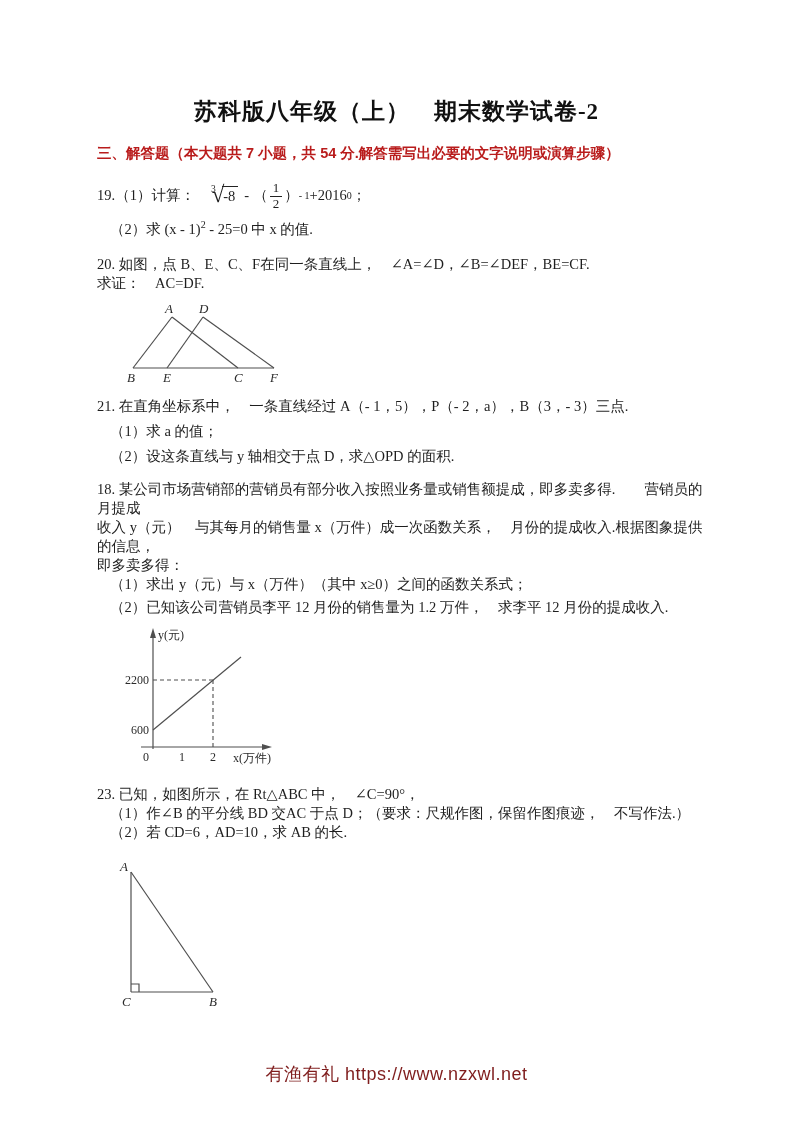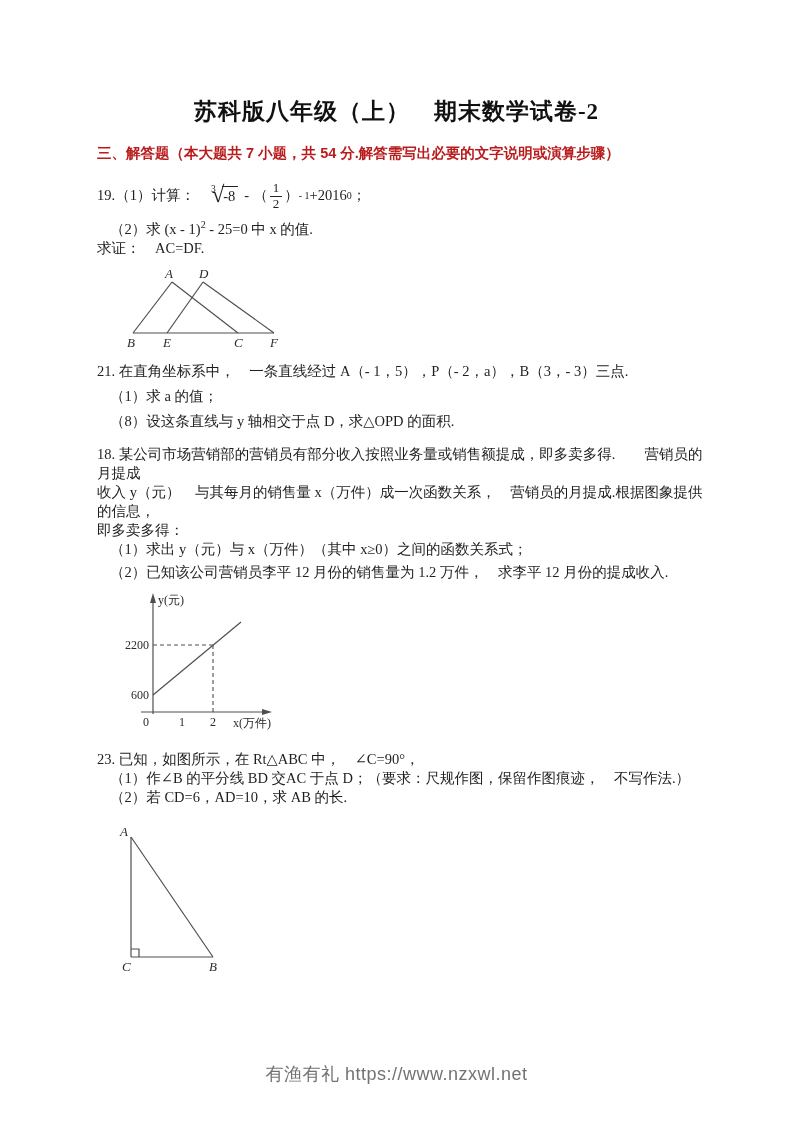--- a/index.html
+++ b/index.html
@@ -51,21 +51,21 @@
   .axistext{
     font-family:"Liberation Serif","DejaVu Serif",serif;
     font-style:normal;font-size:12px;fill:#2a2a2a;
   }
   .arrow{fill:#4f4f4f;stroke:none;}
   .fig20{margin:8px 0 0 16px;}
   .fig22{margin:8px 0 0 14px;}
   .fig23{margin:16px 0 0 10px;}
   .footer{
     position:absolute;left:0;right:0;top:1062px;text-align:center;
-    color:#737373;font-size:18px;letter-spacing:.5px;
+    color:#7f1d1d;font-size:18px;letter-spacing:.5px;
     font-family:"Liberation Sans","DejaVu Sans",sans-serif;
   }
 </style>
 </head>
 <body>
 
 <div class="page">
 
   <h1 class="title">苏科版八年级（上）　期末数学试卷-2</h1>
 
@@ -89,42 +89,43 @@
       </span>
       <span>）</span>
       <sup>- 1</sup>
       <span>+2016</span>
       <sup>0</sup>
       <span>；</span>
     </div>
 
     <div class="line mt8 indent"><span>（2）求 (x - 1)</span><sup>2</sup><span> - 25=0 中 x 的值.</span></div>
 
+    <div class="line mt16">20. 如图，点 B、E、C、F在同一条直线上，　∠A=∠D，∠B=∠DEF，BE=CF.</div>
     <div class="line">求证：　AC=DF.</div>
 
     <svg class="fig20" width="170" height="84" viewBox="0 0 170 84">
       <line class="figline" x1="20" y1="67" x2="161" y2="67"></line>
       <line class="figline" x1="20" y1="67" x2="59" y2="16"></line>
       <line class="figline" x1="59" y1="16" x2="125" y2="67"></line>
       <line class="figline" x1="54" y1="67" x2="90" y2="16"></line>
       <line class="figline" x1="90" y1="16" x2="161" y2="67"></line>
       <text class="figtext" x="52" y="12">A</text>
       <text class="figtext" x="86" y="12">D</text>
       <text class="figtext" x="14" y="81">B</text>
       <text class="figtext" x="50" y="81">E</text>
       <text class="figtext" x="121" y="81">C</text>
       <text class="figtext" x="157" y="81">F</text>
     </svg>
 
     <div class="line mt12">21. 在直角坐标系中，　一条直线经过 A（- 1，5），P（- 2，a），B（3，- 3）三点.</div>
     <div class="line mt6 indent">（1）求 a 的值；</div>
-    <div class="line mt6 indent">（8）设这条直线与 y 轴相交于点 D，求△OPD 的面积.</div>
+    <div class="line mt6 indent">（2）设这条直线与 y 轴相交于点 D，求△OPD 的面积.</div>
 
     <div class="line mt14">18. 某公司市场营销部的营销员有部分收入按照业务量或销售额提成，即多卖多得.　　营销员的月提成</div>
-    <div class="line">收入 y（元）　与其每月的销售量 x（万件）成一次函数关系，　营销员的月提成.根据图象提供的信息，</div>
+    <div class="line">收入 y（元）　与其每月的销售量 x（万件）成一次函数关系，　月份的提成收入.根据图象提供的信息，</div>
     <div class="line">即多卖多得：</div>
     <div class="line mt8 indent">（1）求出 y（元）与 x（万件）（其中 x≥0）之间的函数关系式；</div>
     <div class="line mt4 indent">（2）已知该公司营销员李平 12 月份的销售量为 1.2 万件，　求李平 12 月份的提成收入.</div>
 
     <svg class="fig22" width="180" height="148" viewBox="0 0 180 148">
 
       <line class="figline" x1="42" y1="9" x2="42" y2="124"></line>
       <polygon class="arrow" points="39,13 42,3 45,13"></polygon>
 
       <line class="figline" x1="30" y1="122" x2="153" y2="122"></line>

